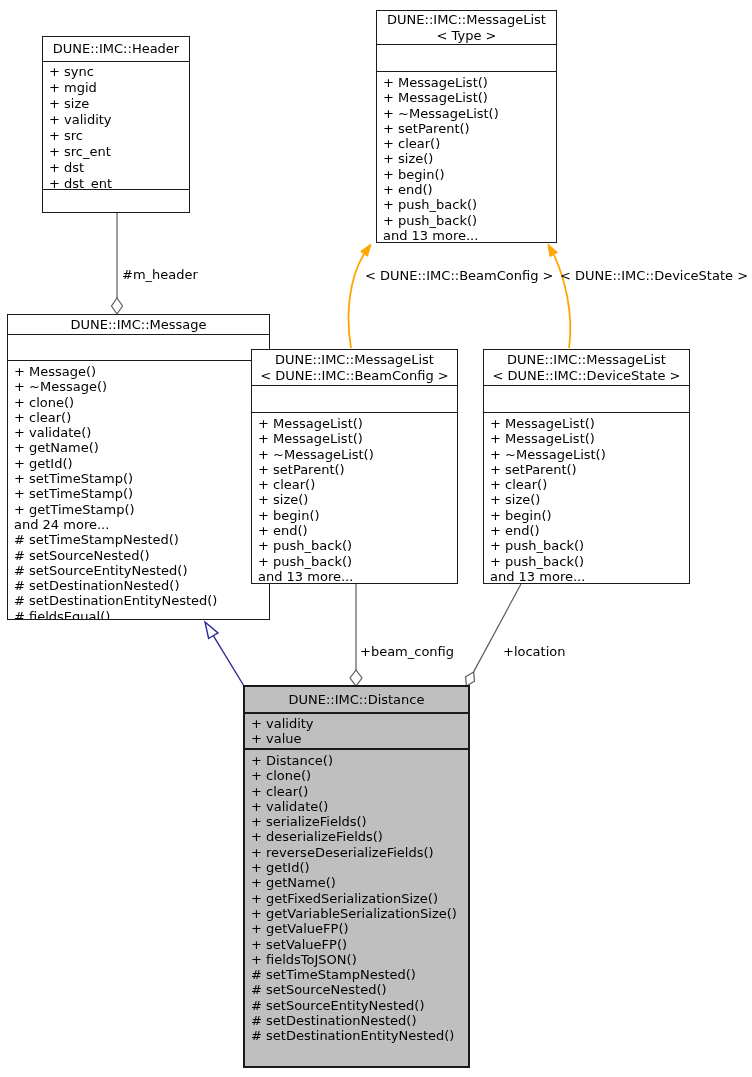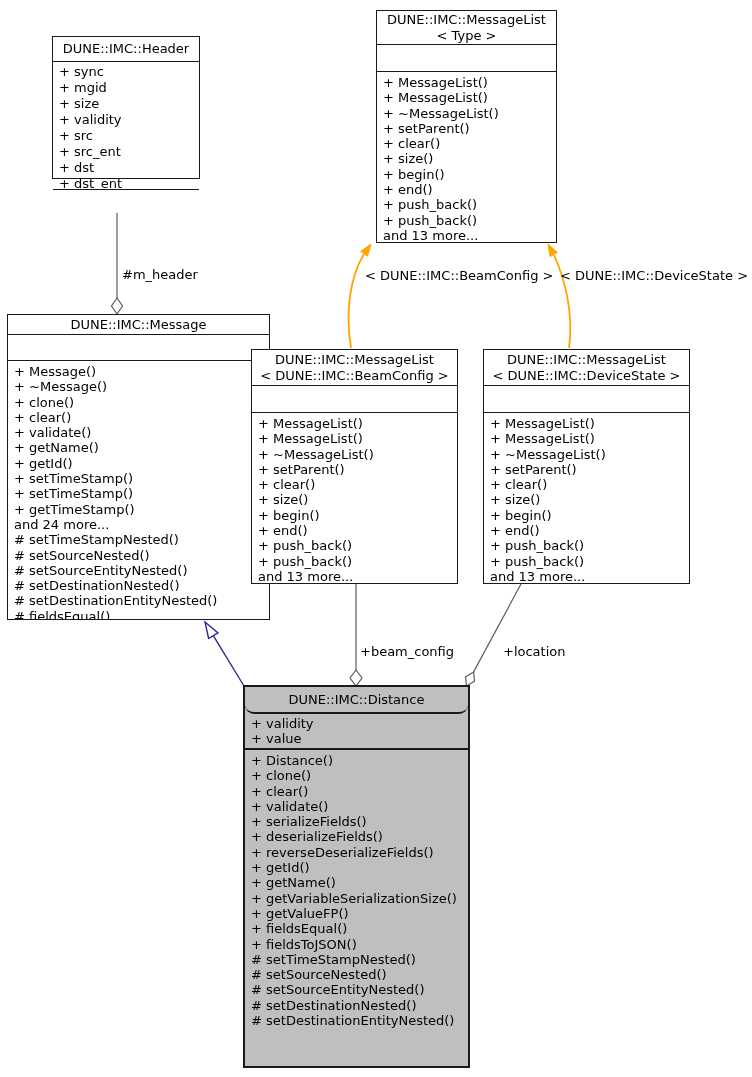--- a/index.html
+++ b/index.html
@@ -82,21 +82,21 @@
   <line class="edge-line" x1="521" y1="584" x2="473.6" y2="671.9"></line>
   <polygon class="edge-diamond" points="473.6,671.9 474.5,681.3 466.4,686.1 465.6,676.7"></polygon>
 </svg>
 
 <div class="edge-label" style="left:122px;top:267px;">#m_header</div>
 <div class="edge-label" style="left:365px;top:268px;">&lt; DUNE::IMC::BeamConfig &gt;</div>
 <div class="edge-label" style="left:560px;top:268px;">&lt; DUNE::IMC::DeviceState &gt;</div>
 <div class="edge-label" style="left:360px;top:644px;">+beam_config</div>
 <div class="edge-label" style="left:487px;top:644px;margin-left:16px;">+location</div>
 
-<div class="uml-box" style="left:52px;top:36px;width:148px;height:143px;">
+<div class="uml-box" style="left:42px;top:36px;width:148px;height:177px;">
   <div class="uml-title" style="height:25px;">
     <div>DUNE::IMC::Header</div>
   </div>
   <div class="uml-section lh16" style="height:128px;">
       <div>+ sync</div>
       <div>+ mgid</div>
       <div>+ size</div>
       <div>+ validity</div>
       <div>+ src</div>
       <div>+ src_ent</div>
@@ -189,40 +189,41 @@
       <div>+ size()</div>
       <div>+ begin()</div>
       <div>+ end()</div>
       <div>+ push_back()</div>
       <div>+ push_back()</div>
       <div>and 13 more...</div>
     </div>
 </div>
 
 <div class="uml-box selected" style="left:243px;top:685px;width:227px;height:383px;">
-  <div class="uml-title" style="height:27px;border-radius:9px;">
+  <div class="uml-title" style="height:27px;">
     <div>DUNE::IMC::Distance</div>
   </div>
   <div class="uml-section" style="height:36px;">
       <div>+ validity</div>
       <div>+ value</div>
     </div>
   <div class="uml-members">
       <div>+ Distance()</div>
       <div>+ clone()</div>
       <div>+ clear()</div>
       <div>+ validate()</div>
       <div>+ serializeFields()</div>
       <div>+ deserializeFields()</div>
       <div>+ reverseDeserializeFields()</div>
       <div>+ getId()</div>
       <div>+ getName()</div>
+      <div>+ getFixedSerializationSize()</div>
       <div>+ getVariableSerializationSize()</div>
       <div>+ getValueFP()</div>
-      <div>+ fieldsEqual()</div>
+      <div>+ setValueFP()</div>
       <div>+ fieldsToJSON()</div>
       <div># setTimeStampNested()</div>
       <div># setSourceNested()</div>
       <div># setSourceEntityNested()</div>
       <div># setDestinationNested()</div>
       <div># setDestinationEntityNested()</div>
     </div>
 </div>
 
 </body></html>

